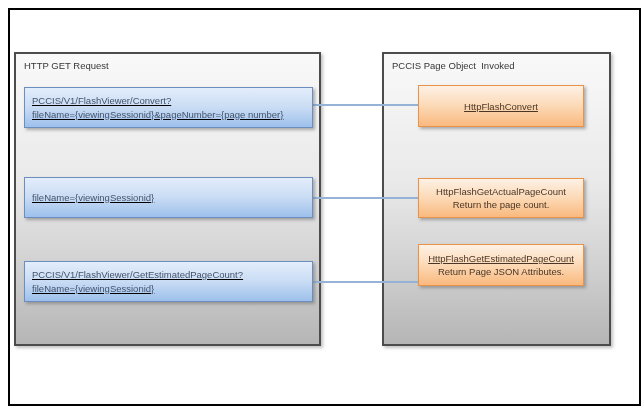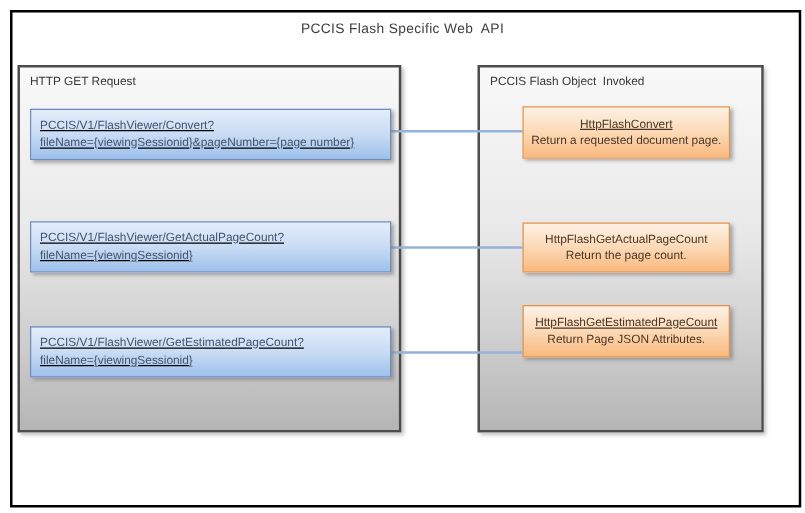--- a/index.html
+++ b/index.html
@@ -123,50 +123,47 @@
   .conn1 { top: 104px; }
   .conn2 { top: 197px; }
   .conn3 { top: 281px; }
 </style>
 </head>
 <body>
 
 <div class="canvas">
   <div class="frame"></div>
 
-  <div class="diagram-title">PCCIS Flash Specific Web  API</div>
 
   <div class="panel panel-left">
     <div class="panel-header">HTTP GET Request</div>
   </div>
 
   <div class="panel panel-right">
-    <div class="panel-header">PCCIS Flash Object  Invoked</div>
+    <div class="panel-header">PCCIS Page Object  Invoked</div>
   </div>
 
   <div class="connector conn1"></div>
   <div class="connector conn2"></div>
   <div class="connector conn3"></div>
 
   <div class="req-box row1-req">
     <div class="line">PCCIS/V1/FlashViewer/Convert?</div>
     <div class="line">fileName={viewingSessionid}&amp;pageNumber={page number}</div>
   </div>
   <div class="req-box row2-req">
-    <div class="line">PCCIS/V1/FlashViewer/GetActualPageCount?</div>
     <div class="line">fileName={viewingSessionid}</div>
   </div>
   <div class="req-box row3-req">
     <div class="line">PCCIS/V1/FlashViewer/GetEstimatedPageCount?</div>
     <div class="line">fileName={viewingSessionid}</div>
   </div>
 
   <div class="cls-box row1-cls">
     <div class="cls-title" style="text-decoration: underline;">HttpFlashConvert</div>
-    <div class="cls-desc">Return a requested document page.</div>
   </div>
   <div class="cls-box row2-cls">
     <div class="cls-title">HttpFlashGetActualPageCount</div>
     <div class="cls-desc">Return the page count.</div>
   </div>
   <div class="cls-box row3-cls">
     <div class="cls-title" style="text-decoration: underline;">HttpFlashGetEstimatedPageCount</div>
     <div class="cls-desc">Return Page JSON Attributes.</div>
   </div>
 

